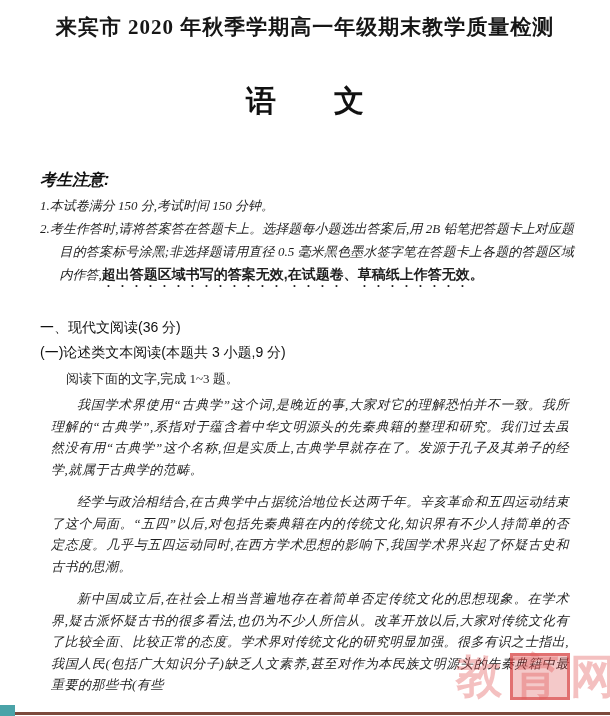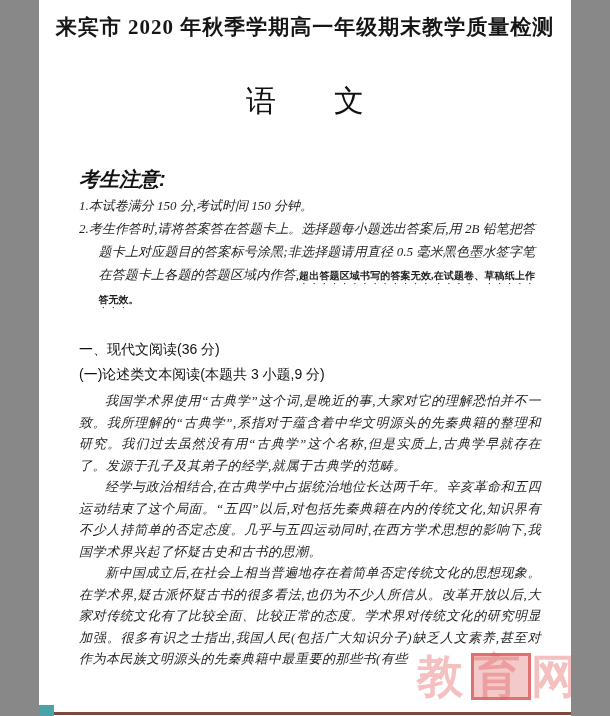--- a/index.html
+++ b/index.html
@@ -1,61 +1,61 @@
 <!DOCTYPE html>
 <html lang="zh"><head>
 <meta charset="utf-8">
 <style>
   html,body { margin:0; padding:0; background:#888; }
   .page {
     position:relative;
-    width:532px; height:716px;
+    width:610px; height:716px;
     margin:0 auto;
     background:#ffffff;
     color:#1e1e1e;
     font-family:"Liberation Serif", serif;
     overflow:hidden;
   }
   .title {
     text-align:center;
     padding-top:13px;
     font-size:21px;
     font-weight:700;
     letter-spacing:1px;
     color:#161616;
   }
   .subject {
     margin-top:40px;
     text-align:center;
     font-size:30px;
-    font-weight:400;
+    font-weight:700;
     font-family:"Liberation Sans", sans-serif;
     color:#111;
   }
   .subject .gap { display:inline-block; width:58px; }
   .notice { margin:46px 36px 0 40px; font-size:13px; line-height:23px; }
   .notice-heading {
     font-weight:700;
-    font-size:20px;
+    font-size:16px;
     font-family:"Liberation Sans", sans-serif;
     font-style:italic;
     margin-bottom:3px;
     color:#111;
   }
   .notice-item {
     padding-left:1.5em;
     text-indent:-1.5em;
     font-style:italic;
     text-align:justify;
   }
   .emph {
     font-style:normal;
     font-weight:700;
-    font-family:Liberation Serif, serif;
-    font-size:10px;
+    font-family:Liberation Sans, sans-serif;
+    font-size:14px;
     -webkit-text-emphasis:dot #222;
     -webkit-text-emphasis-position:under right;
     text-emphasis:dot #222;
     text-emphasis-position:under right;
   }
   .sections { margin:26px 30px 0 40px; }
   .sec-heading, .part-heading {
     font-weight:400;
     font-size:14px;
     font-family:"Liberation Sans", sans-serif;
@@ -67,21 +67,21 @@
     text-indent:2em;
     line-height:24px;
     margin-top:2px;
   }
   .body-para {
     font-size:13px;
     line-height:21.5px;
     text-indent:2em;
     text-align:justify;
     font-style:italic;
-    margin:0;
+    margin:11px;
     letter-spacing:0.5px;
   }
   .body-para:first-of-type { margin-top:3px; }
   .watermark {
     position:absolute;
     right:-14px; bottom:8px;
     font-size:46px;
     font-weight:700;
     font-family:"Liberation Sans", sans-serif;
     color:rgba(225,90,90,0.38);
@@ -119,20 +119,21 @@
 
   <div class="notice">
     <div class="notice-heading">考生注意:</div>
     <div class="notice-item">1.本试卷满分 150 分,考试时间 150 分钟。</div>
     <div class="notice-item"><span>2.考生作答时,请将答案答在答题卡上。选择题每小题选出答案后,用 2B 铅笔把答题卡上对应题目的答案标号涂黑;非选择题请用直径 0.5 毫米黑色墨水签字笔在答题卡上各题的答题区域内作答,</span><span class="emph">超出答题区域书写的答案无效,在试题卷、草稿纸上作答无效。</span></div>
   </div>
 
   <div class="sections">
     <div class="sec-heading">一、现代文阅读(36 分)</div>
     <div class="part-heading">(一)论述类文本阅读(本题共 3 小题,9 分)</div>
+    <div class="instruction">阅读下面的文字,完成 1~3 题。</div>
     <p class="body-para">我国学术界使用“古典学”这个词,是晚近的事,大家对它的理解恐怕并不一致。我所理解的“古典学”,系指对于蕴含着中华文明源头的先秦典籍的整理和研究。我们过去虽然没有用“古典学”这个名称,但是实质上,古典学早就存在了。发源于孔子及其弟子的经学,就属于古典学的范畴。</p>
     <p class="body-para">经学与政治相结合,在古典学中占据统治地位长达两千年。辛亥革命和五四运动结束了这个局面。“五四”以后,对包括先秦典籍在内的传统文化,知识界有不少人持简单的否定态度。几乎与五四运动同时,在西方学术思想的影响下,我国学术界兴起了怀疑古史和古书的思潮。</p>
     <p class="body-para">新中国成立后,在社会上相当普遍地存在着简单否定传统文化的思想现象。在学术界,疑古派怀疑古书的很多看法,也仍为不少人所信从。改革开放以后,大家对传统文化有了比较全面、比较正常的态度。学术界对传统文化的研究明显加强。很多有识之士指出,我国人民(包括广大知识分子)缺乏人文素养,甚至对作为本民族文明源头的先秦典籍中最重要的那些书(有些</p>
   </div>
 
   <div class="watermark"><span>教</span><span class="wm-box">育</span><span>网</span></div>
 
   <div class="corner-teal"></div>
   <div class="bottom-line"></div>
 

